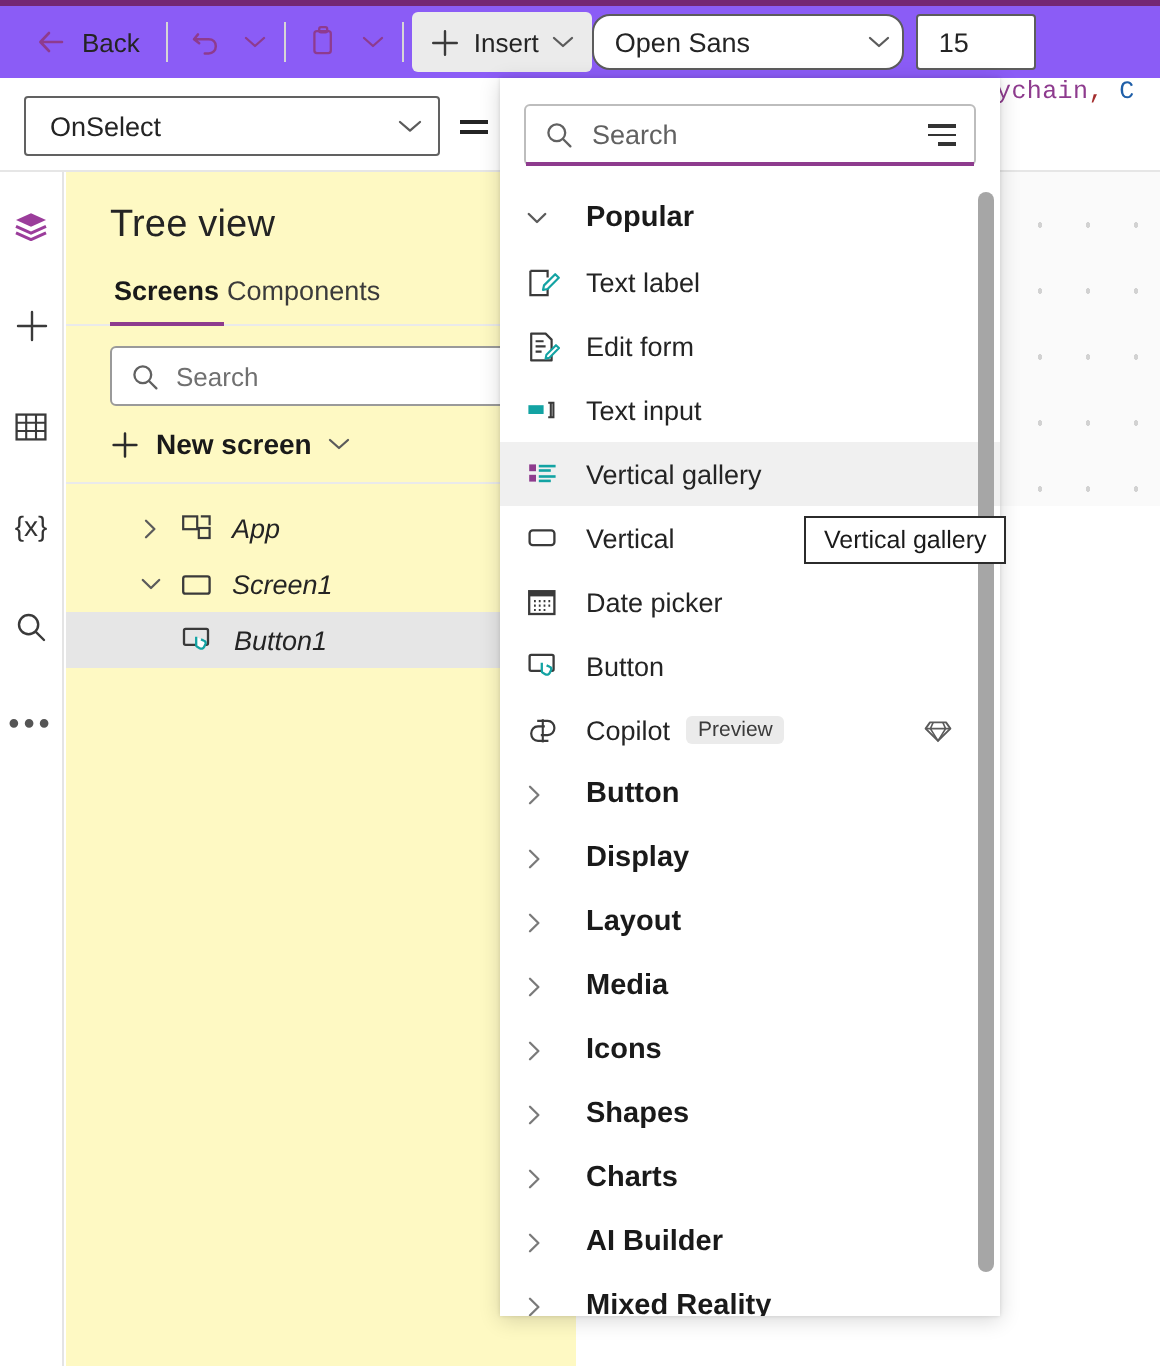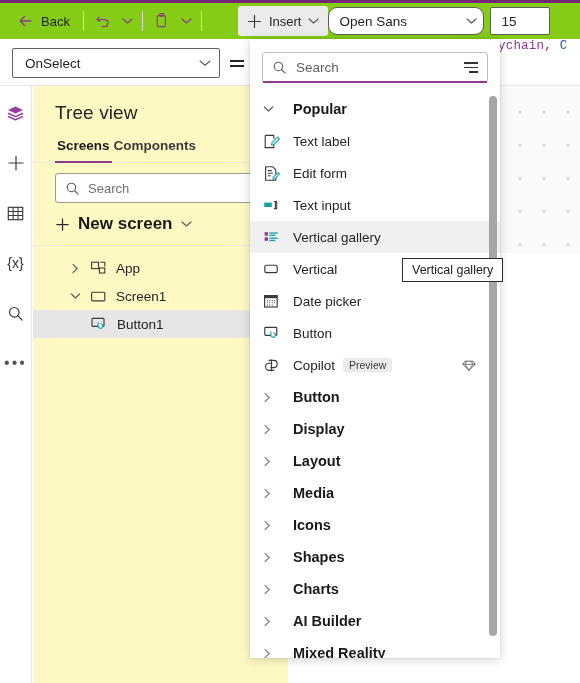--- a/index.html
+++ b/index.html
@@ -16,31 +16,31 @@
 
   
   .top-accent {
     position: absolute; left: 0; top: 0; width: 580px; height: 3px;
     background: #742774;
   }
 
   
   .command-bar {
     position: absolute; left: 0; top: 3px; width: 580px; height: 36px;
-    background: #84cc16;
+    background: #8b5cf6;
     display: flex; align-items: center;
   }
   .cb-btn {
     display: flex; align-items: center; gap: 7px;
     height: 30px; padding: 0 9px;
     border-radius: 3px; cursor: pointer;
     white-space: nowrap;
     font-size: 13px; color: #242424;
   }
-  .cb-btn.highlight { background: #ebebeb; margin-left: 32px; }
+  .cb-btn.highlight { background: #ebebeb; }
   .cb-icon-btn {
     display: flex; align-items: center; justify-content: center;
     width: 30px; height: 30px; border-radius: 3px; cursor: pointer;
   }
   .cb-chev {
     display: flex; align-items: center; justify-content: center;
     width: 20px; height: 30px; cursor: pointer; border-radius: 3px;
   }
   .cb-sep { width: 1px; height: 20px; background: #d6d6d6; margin: 0 4px; }
 
@@ -121,42 +121,42 @@
   .tree-title {
     font-size: 19px; color: #242424; padding: 16px 0 10px 22px;
     font-weight: 400; letter-spacing: .1px;
   }
   .tree-tabs {
     display: flex; padding: 0 0 0 22px;
     border-bottom: 1px solid #eaeaea;
   }
   .tree-tab {
     position: relative; padding: 4px 2px 9px 2px; font-size: 13.5px;
-    color: #3b3b3b; cursor: pointer; font-weight: bold;
+    color: #3b3b3b; cursor: pointer;
   }
   .tree-tab.active { font-weight: 700; color: #1a1a1a; }
   .tree-tab.active::after {
     content: ""; position: absolute; left: 0; right: 0; bottom: -1px;
     height: 2px; background: #8e3b8e;
   }
   .tree-search-row { padding: 10px 0 0 22px; }
   .tree-search {
     height: 30px; width: 232px;
     border: 1px solid #9a9a9a; border-radius: 3px; background: #fff;
     display: flex; align-items: center; gap: 8px; padding: 0 9px;
     font-size: 13px; color: #707070; cursor: text;
   }
   .new-screen-row {
     display: flex; align-items: center; gap: 8px;
     padding: 11px 0 11px 22px; cursor: pointer;
     border-bottom: 1px solid #eaeaea; margin-right: 0;
   }
-  .new-screen-label { font-size: 17px; font-weight: 700; color: #1a1a1a; }
-
-  .tree-items { padding-top: 8px; }
+  .new-screen-label { font-size: 14px; font-weight: 700; color: #1a1a1a; }
+
+  .tree-items { padding-top: 8px; font-style: italic; }
   .tree-row {
     display: flex; align-items: center; height: 28px;
     font-size: 13.5px; color: #242424; cursor: pointer;
     padding-right: 6px;
   }
   .tree-row.selected { background: #e6e6e6; }
   .tree-row .twisty {
     width: 22px; display: flex; align-items: center; justify-content: center;
     color: #555; font-size: 11px;
   }

